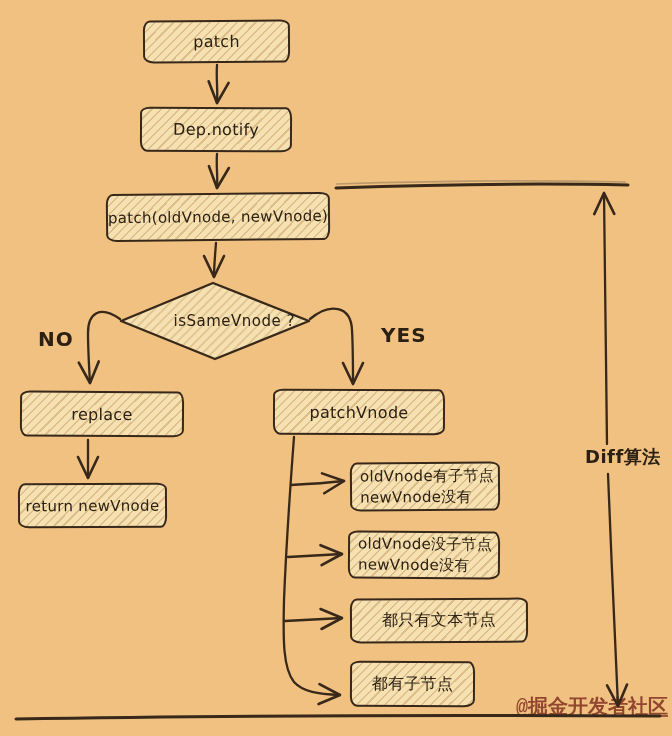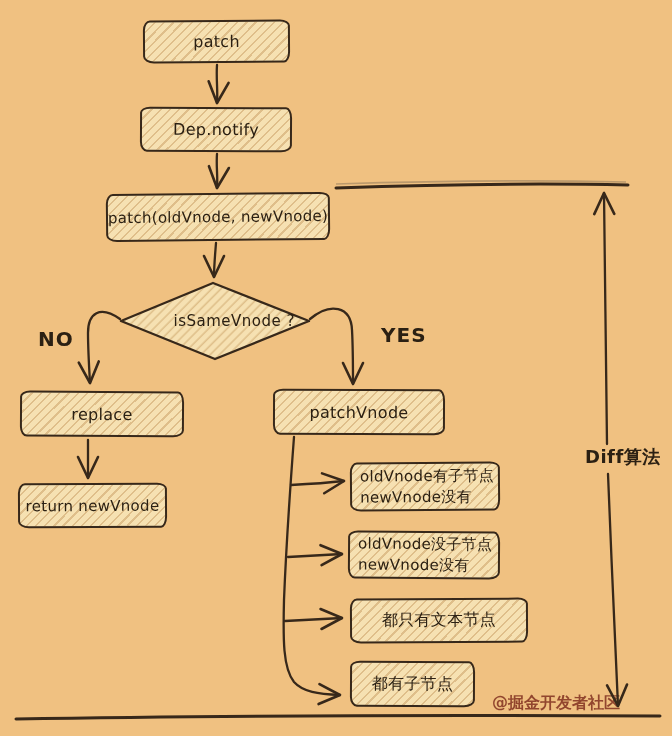--- a/index.html
+++ b/index.html
@@ -20,25 +20,26 @@
   }
   .r1{border-radius:7px 10px 6px 11px / 10px 6px 11px 7px;}
   .r2{border-radius:10px 6px 11px 7px / 6px 11px 7px 10px;}
   .node.twoline{flex-direction:column;align-items:flex-start;justify-content:center;
     padding-left:8px;font-size:15px;line-height:21px;}
   .lbl{position:absolute;font-size:20px;letter-spacing:1px;font-weight:bold;}
   .lbl.cjk{font-style:normal;font-weight:bold;font-size:18px;letter-spacing:.5px;}
   .diamond-label{position:absolute;display:flex;align-items:center;justify-content:flex-end;
     font-size:15px;letter-spacing:.5px;white-space:nowrap;}
   .wm{
-    position:absolute;left:492px;top:693px;width:152px;height:22px;
-    font-size:16px;font-weight:bold;white-space:nowrap;
+    position:absolute;left:516px;top:693px;width:152px;height:22px;
+    font-size:20px;font-weight:bold;white-space:nowrap;
     color:rgba(125,43,28,.82);
     border-bottom:2px solid rgba(125,43,28,.7);
     filter:blur(.5px);
+    font-family:Liberation Mono, monospace;
   }
 </style>
 </head>
 <body>
 
 <div class="stage">
 
   <div class="wm">@掘金开发者社区</div>
 
   <svg class="wires" viewBox="0 0 672 736">

